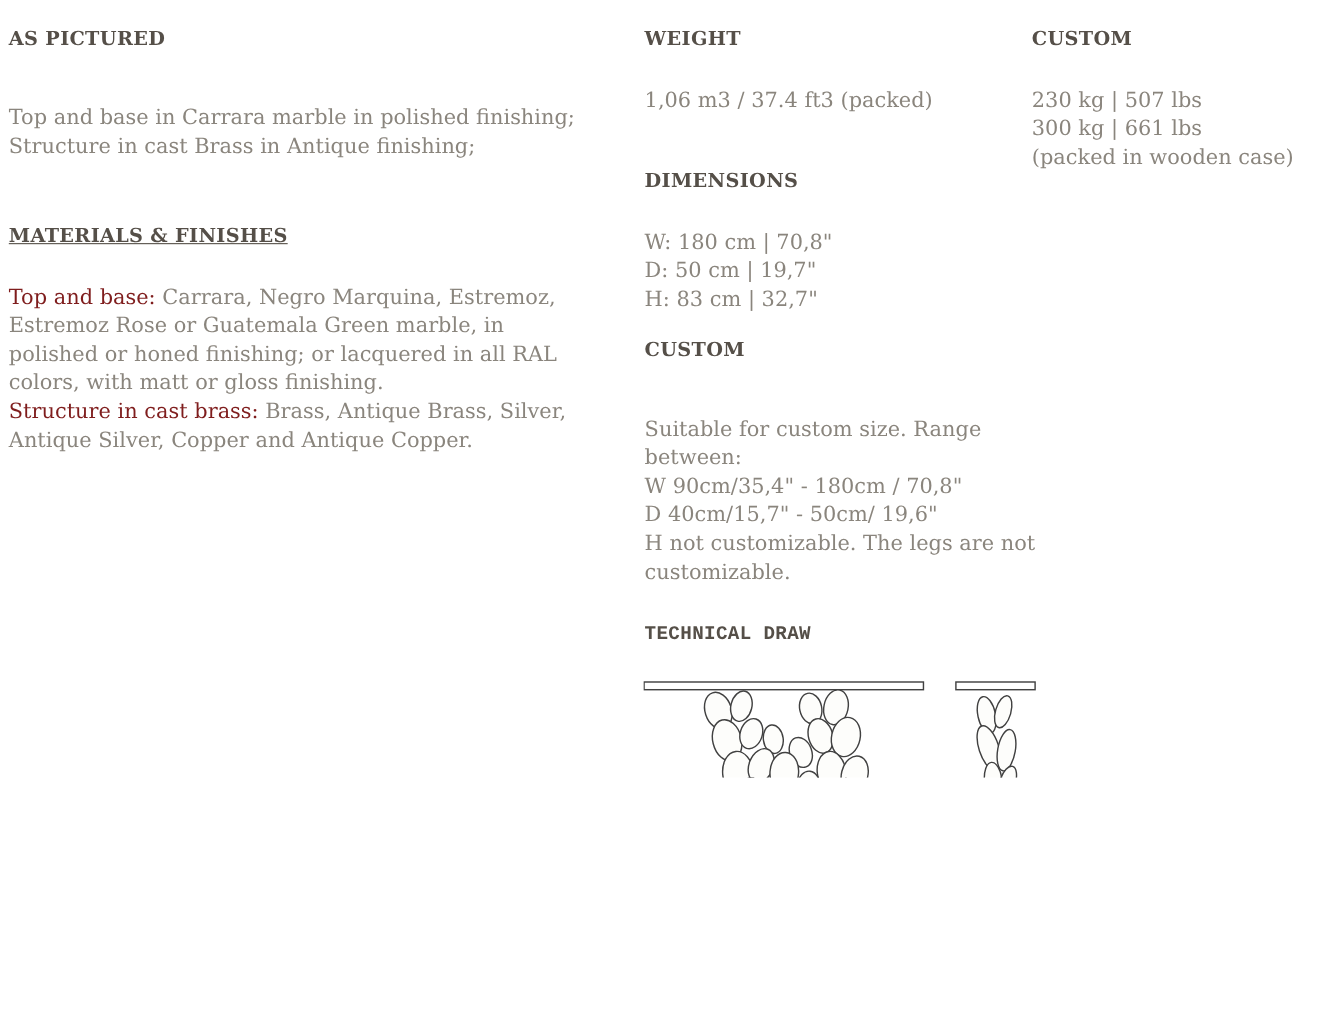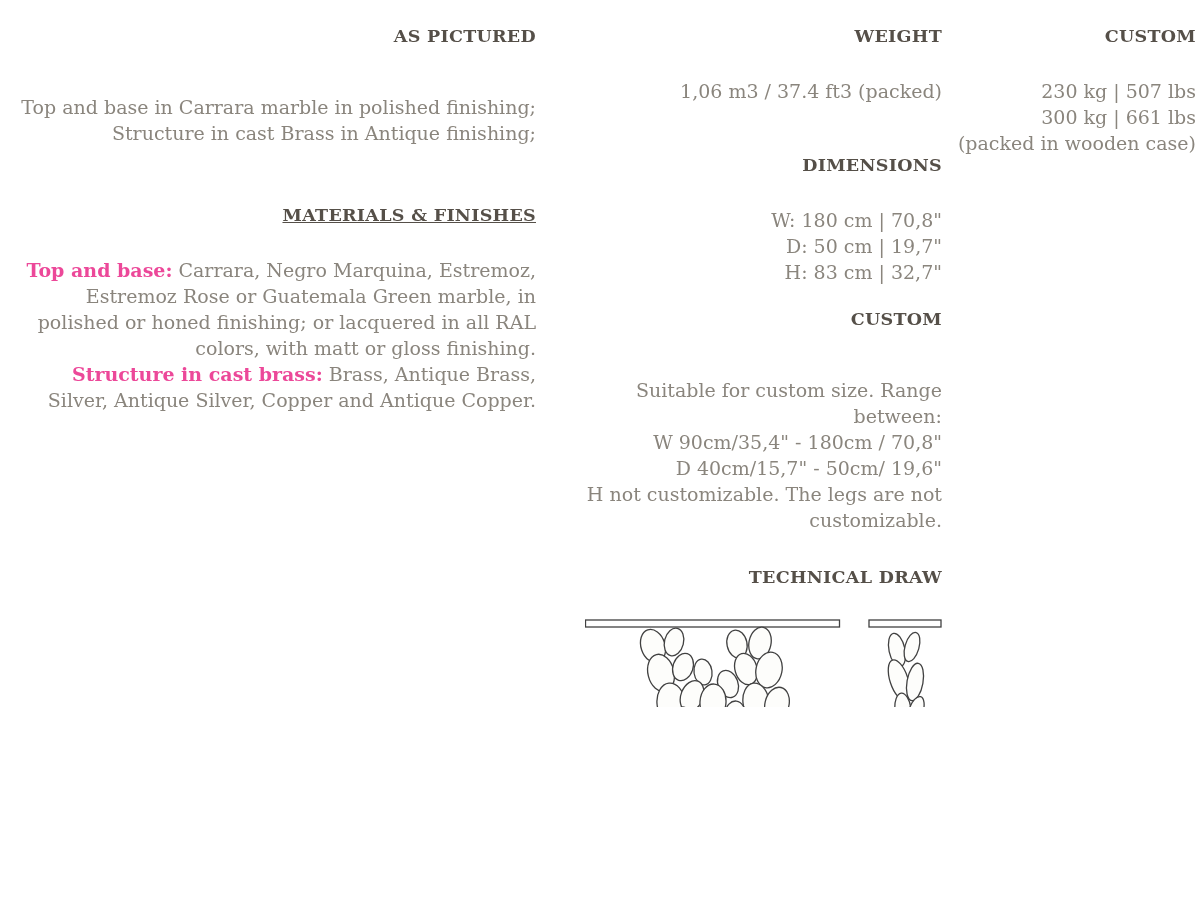--- a/index.html
+++ b/index.html
@@ -5,47 +5,46 @@
   * { margin: 0; padding: 0; box-sizing: border-box; }
   html, body { background: #ffffff; }
   .page {
     position: relative;
     width: 1198px;
     height: 707px;
     background: #ffffff;
     font-family: "DejaVu Serif", "Liberation Serif", serif;
     color: #8a857d;
     overflow: hidden;
-    text-align: right;
   }
   .col { position: absolute; top: 26px; }
   .col-left   { left: 8px;   width: 528px; }
   .col-middle { left: 586px; width: 356px; }
   .col-right  { left: 938px; width: 258px; }
 
   .heading {
     font-size: 17.5px;
     font-weight: 700;
     color: #554f48;
     letter-spacing: 0.3px;
     line-height: 20px;
   }
   .body-text {
     font-size: 19px;
     line-height: 26px;
     color: #8a857d;
   }
   .lines { white-space: pre-line; }
-  .lead { font-weight: 700; color: #ec4899; }
+  .lead { font-weight: 400; color: #7f1d1d; }
 
   
   .mt-31 { margin-top: 48px; }
   .mt-32 { margin-top: 32px; }
   .mt-19 { margin-top: 24px; }
-  .mt-34 { margin-top: 34px; }
+  .mt-34 { margin-top: 34px; font-family: Liberation Mono, monospace; }
   .mt-51 { margin-top: 51px; }
   .mt-59 { margin-top: 59px; text-decoration: underline; }
 
   .tech-draw-svg {
     position: absolute;
     left: 585px;
     top: 610px;
     width: 360px;
     height: 260px;
   }

